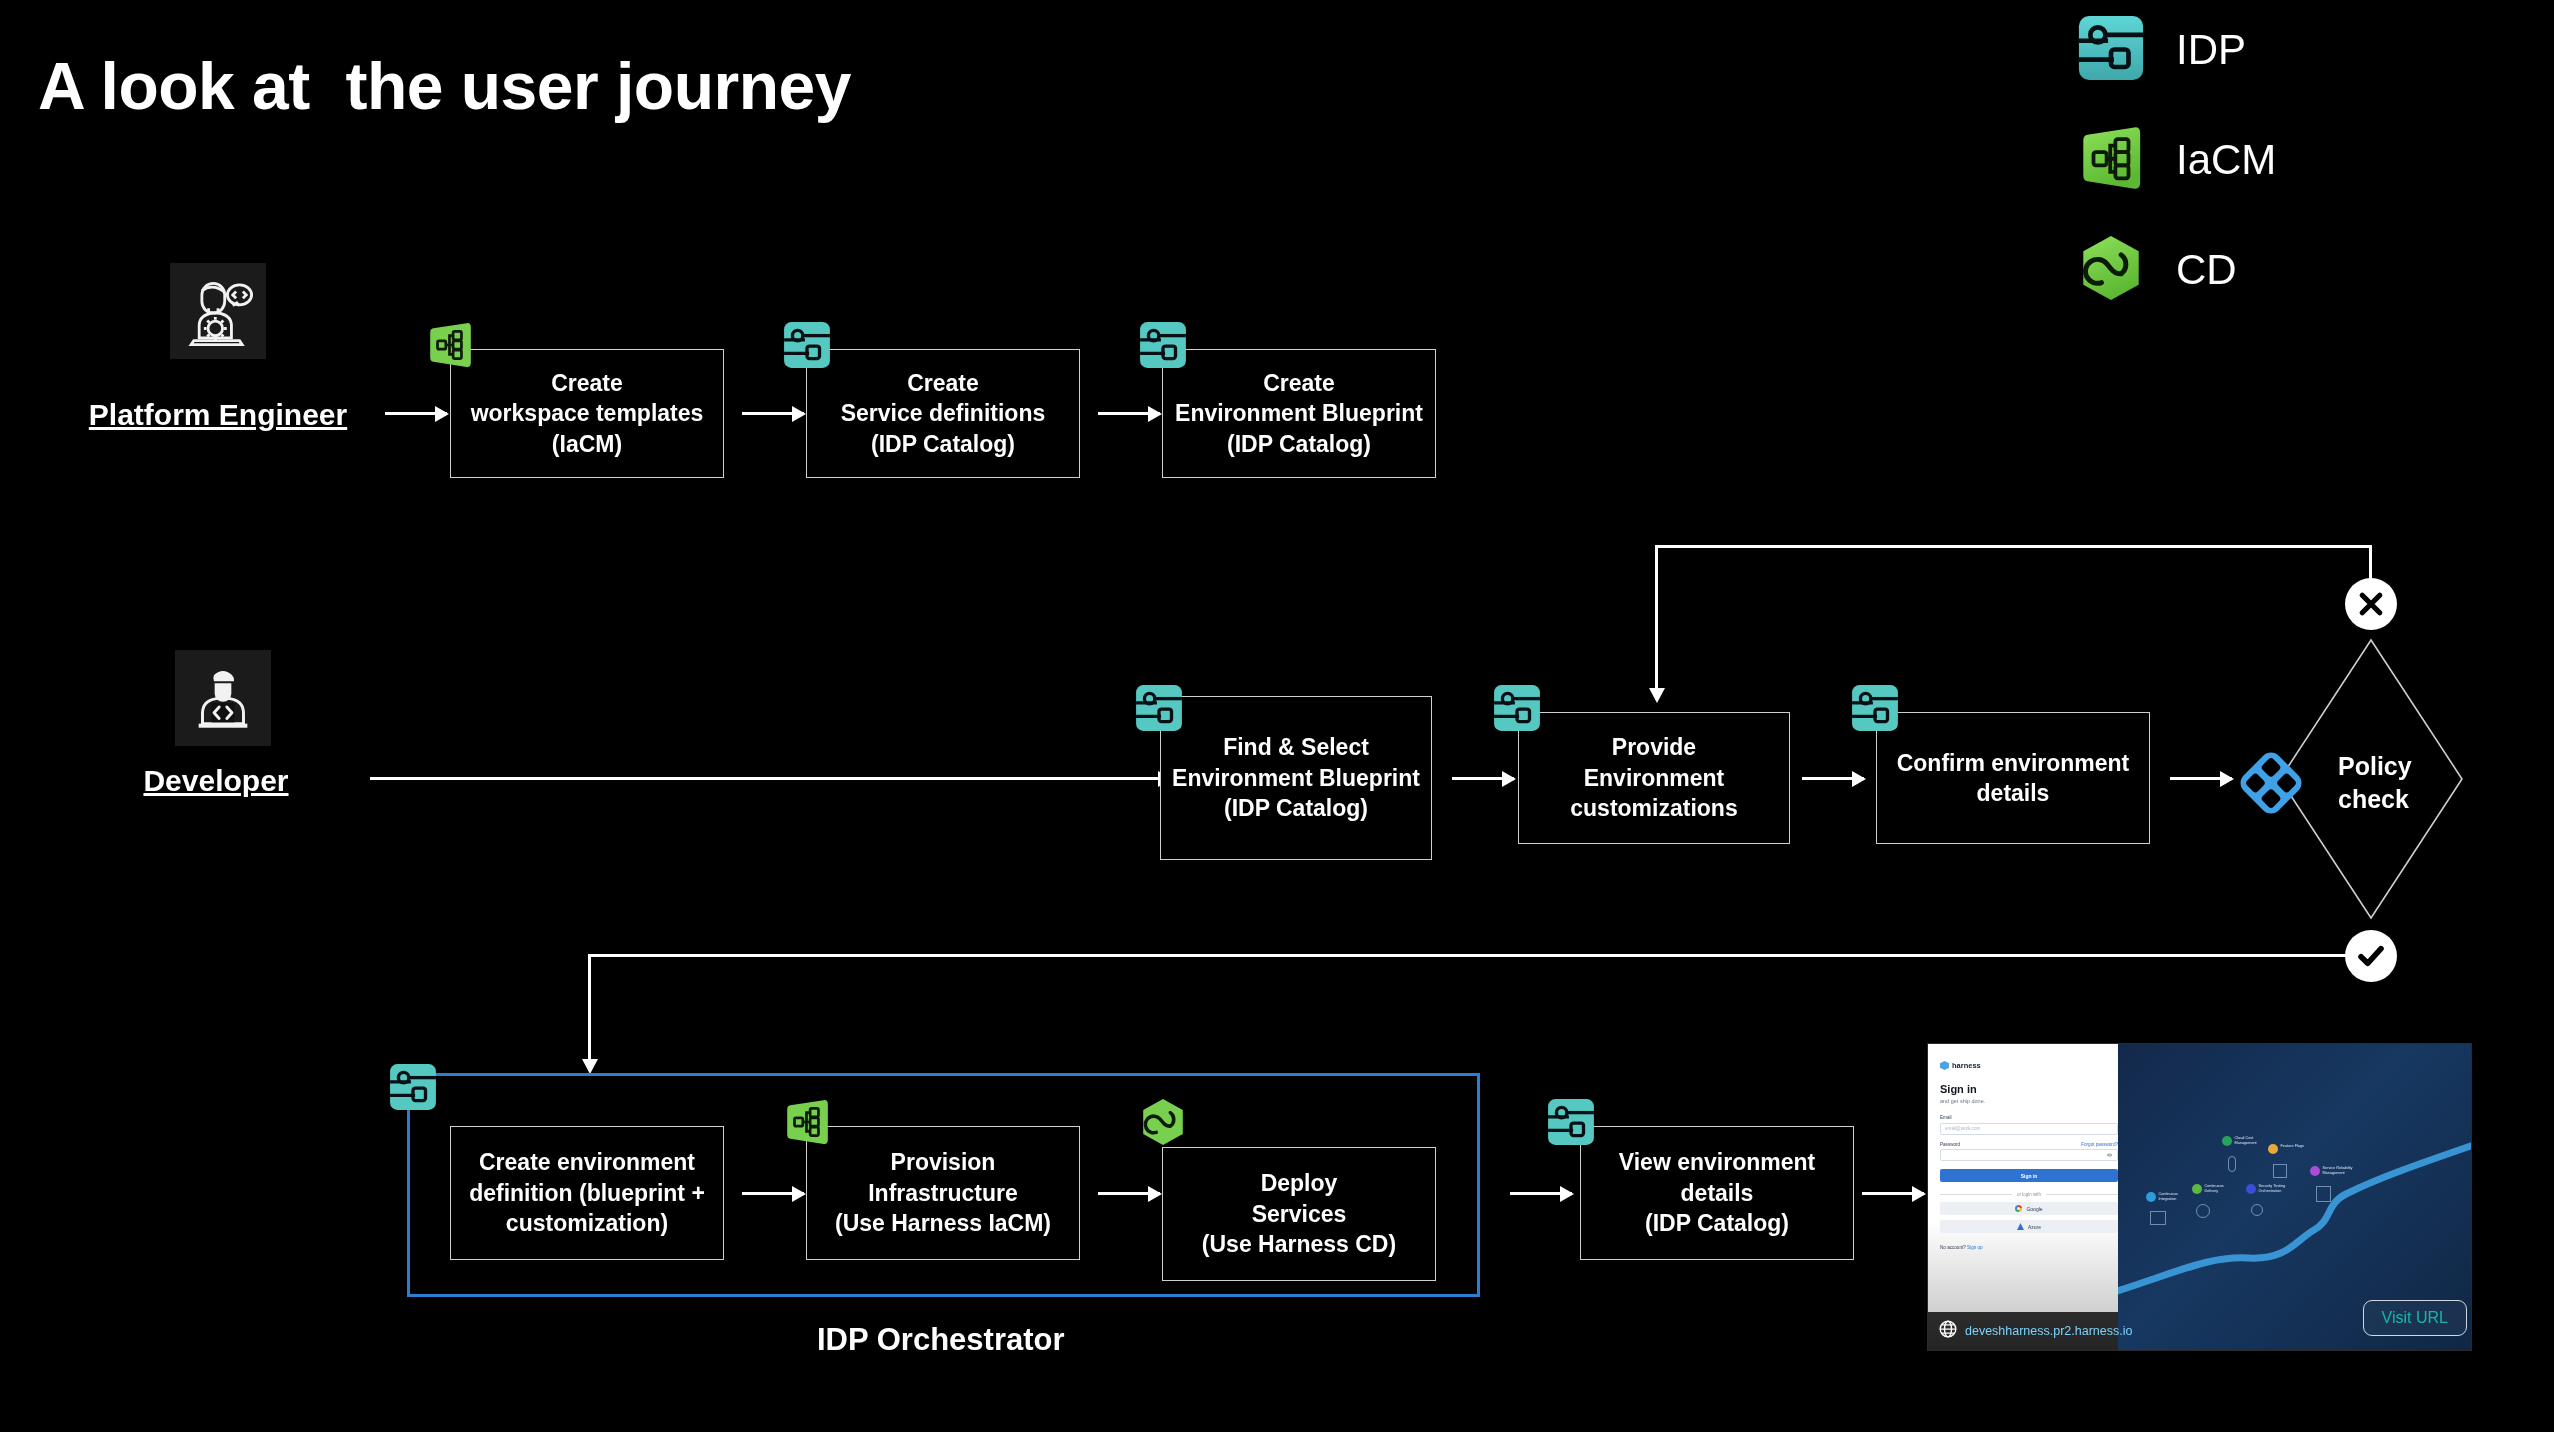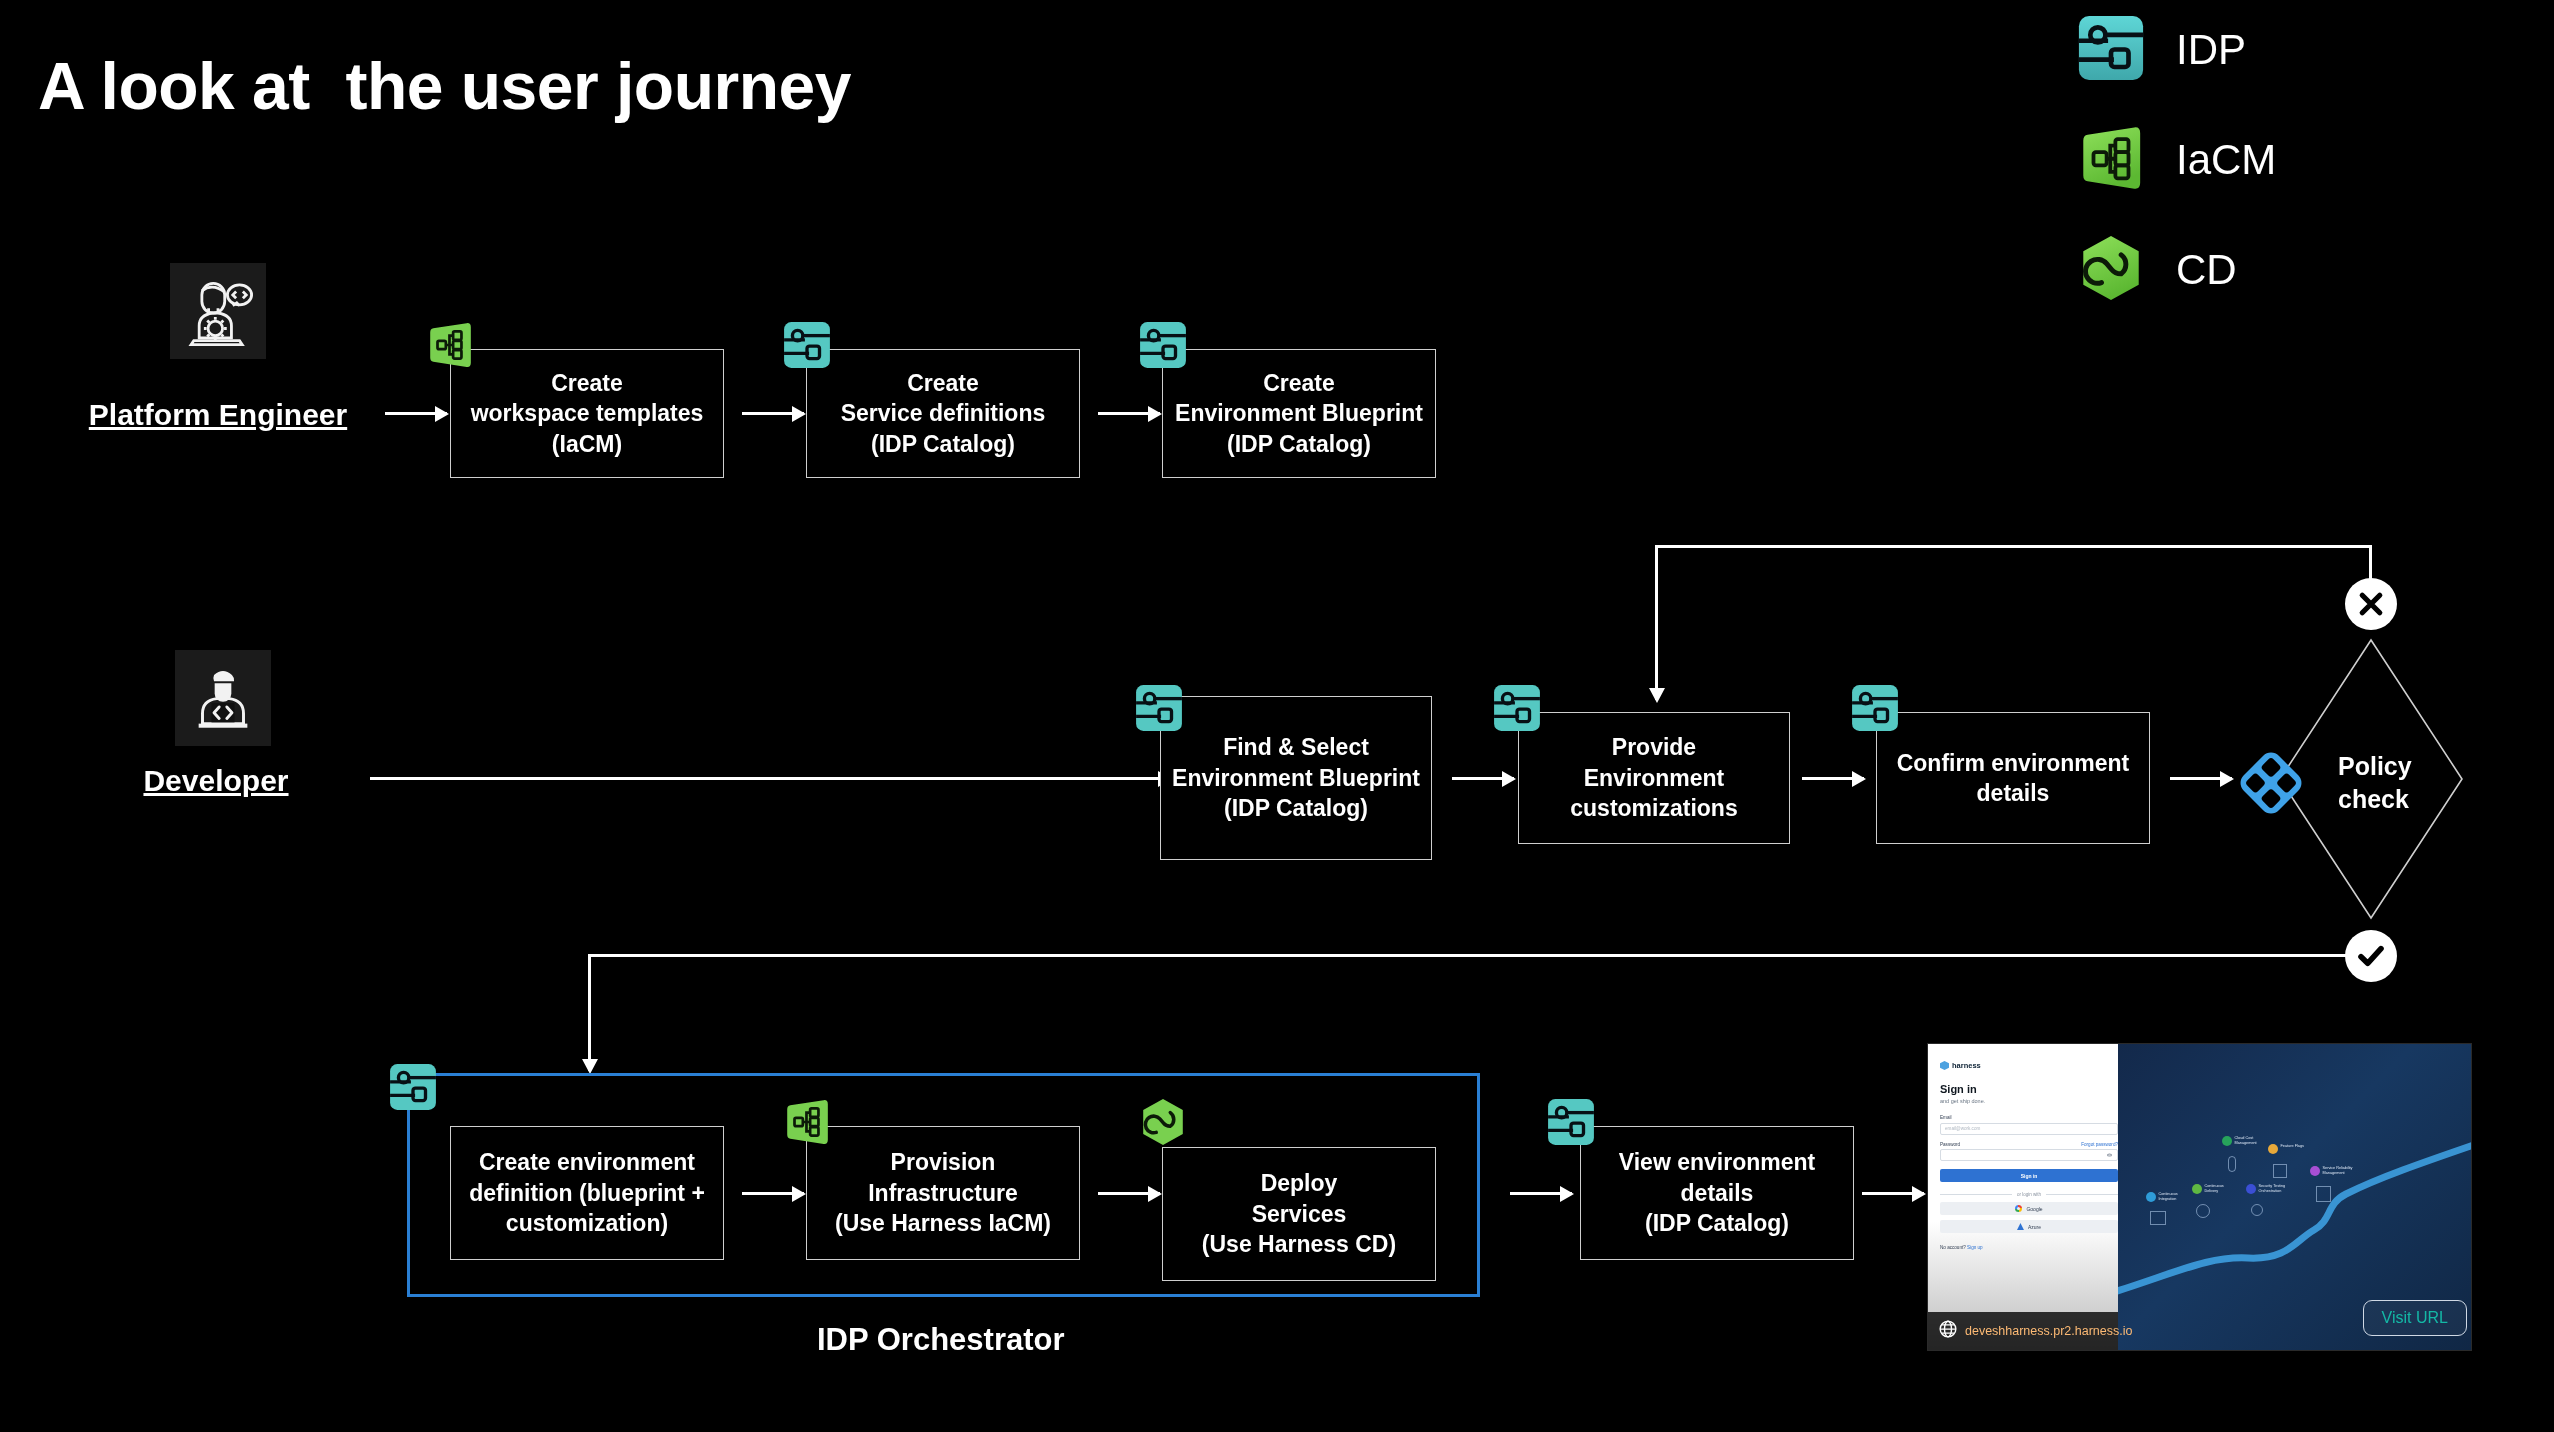--- a/index.html
+++ b/index.html
@@ -204,21 +204,21 @@
   .pv-dot { width: 10px; height: 10px; border-radius: 50%; flex: none; }
   .pv-ntext { font-size: 3.8px; color: #dbe6f5; line-height: 1.25; white-space: pre-line; }
   .pv-outline { position: absolute; border: 0.8px solid rgba(190,215,245,.55); }
 
   #preview-urlbar {
     position: absolute; left: 0; bottom: 0;
     width: 190px; height: 38px;
     background: rgba(20,20,20,0.88);
     display: flex; align-items: center; gap: 7px;
     padding-left: 10px;
-    color: #fdba74;
+    color: #7dd3fc;
   }
   #preview-url { font-size: 12.5px; white-space: nowrap; }
   #visit-url-btn {
     position: absolute; right: 4px; bottom: 14px;
     border: 1px solid #cfd8e4;
     color: #14b8a6; font-size: 16px;
     padding: 8px 18px; border-radius: 9px;
     background: rgba(255,255,255,0.04);
   }
 </style>

